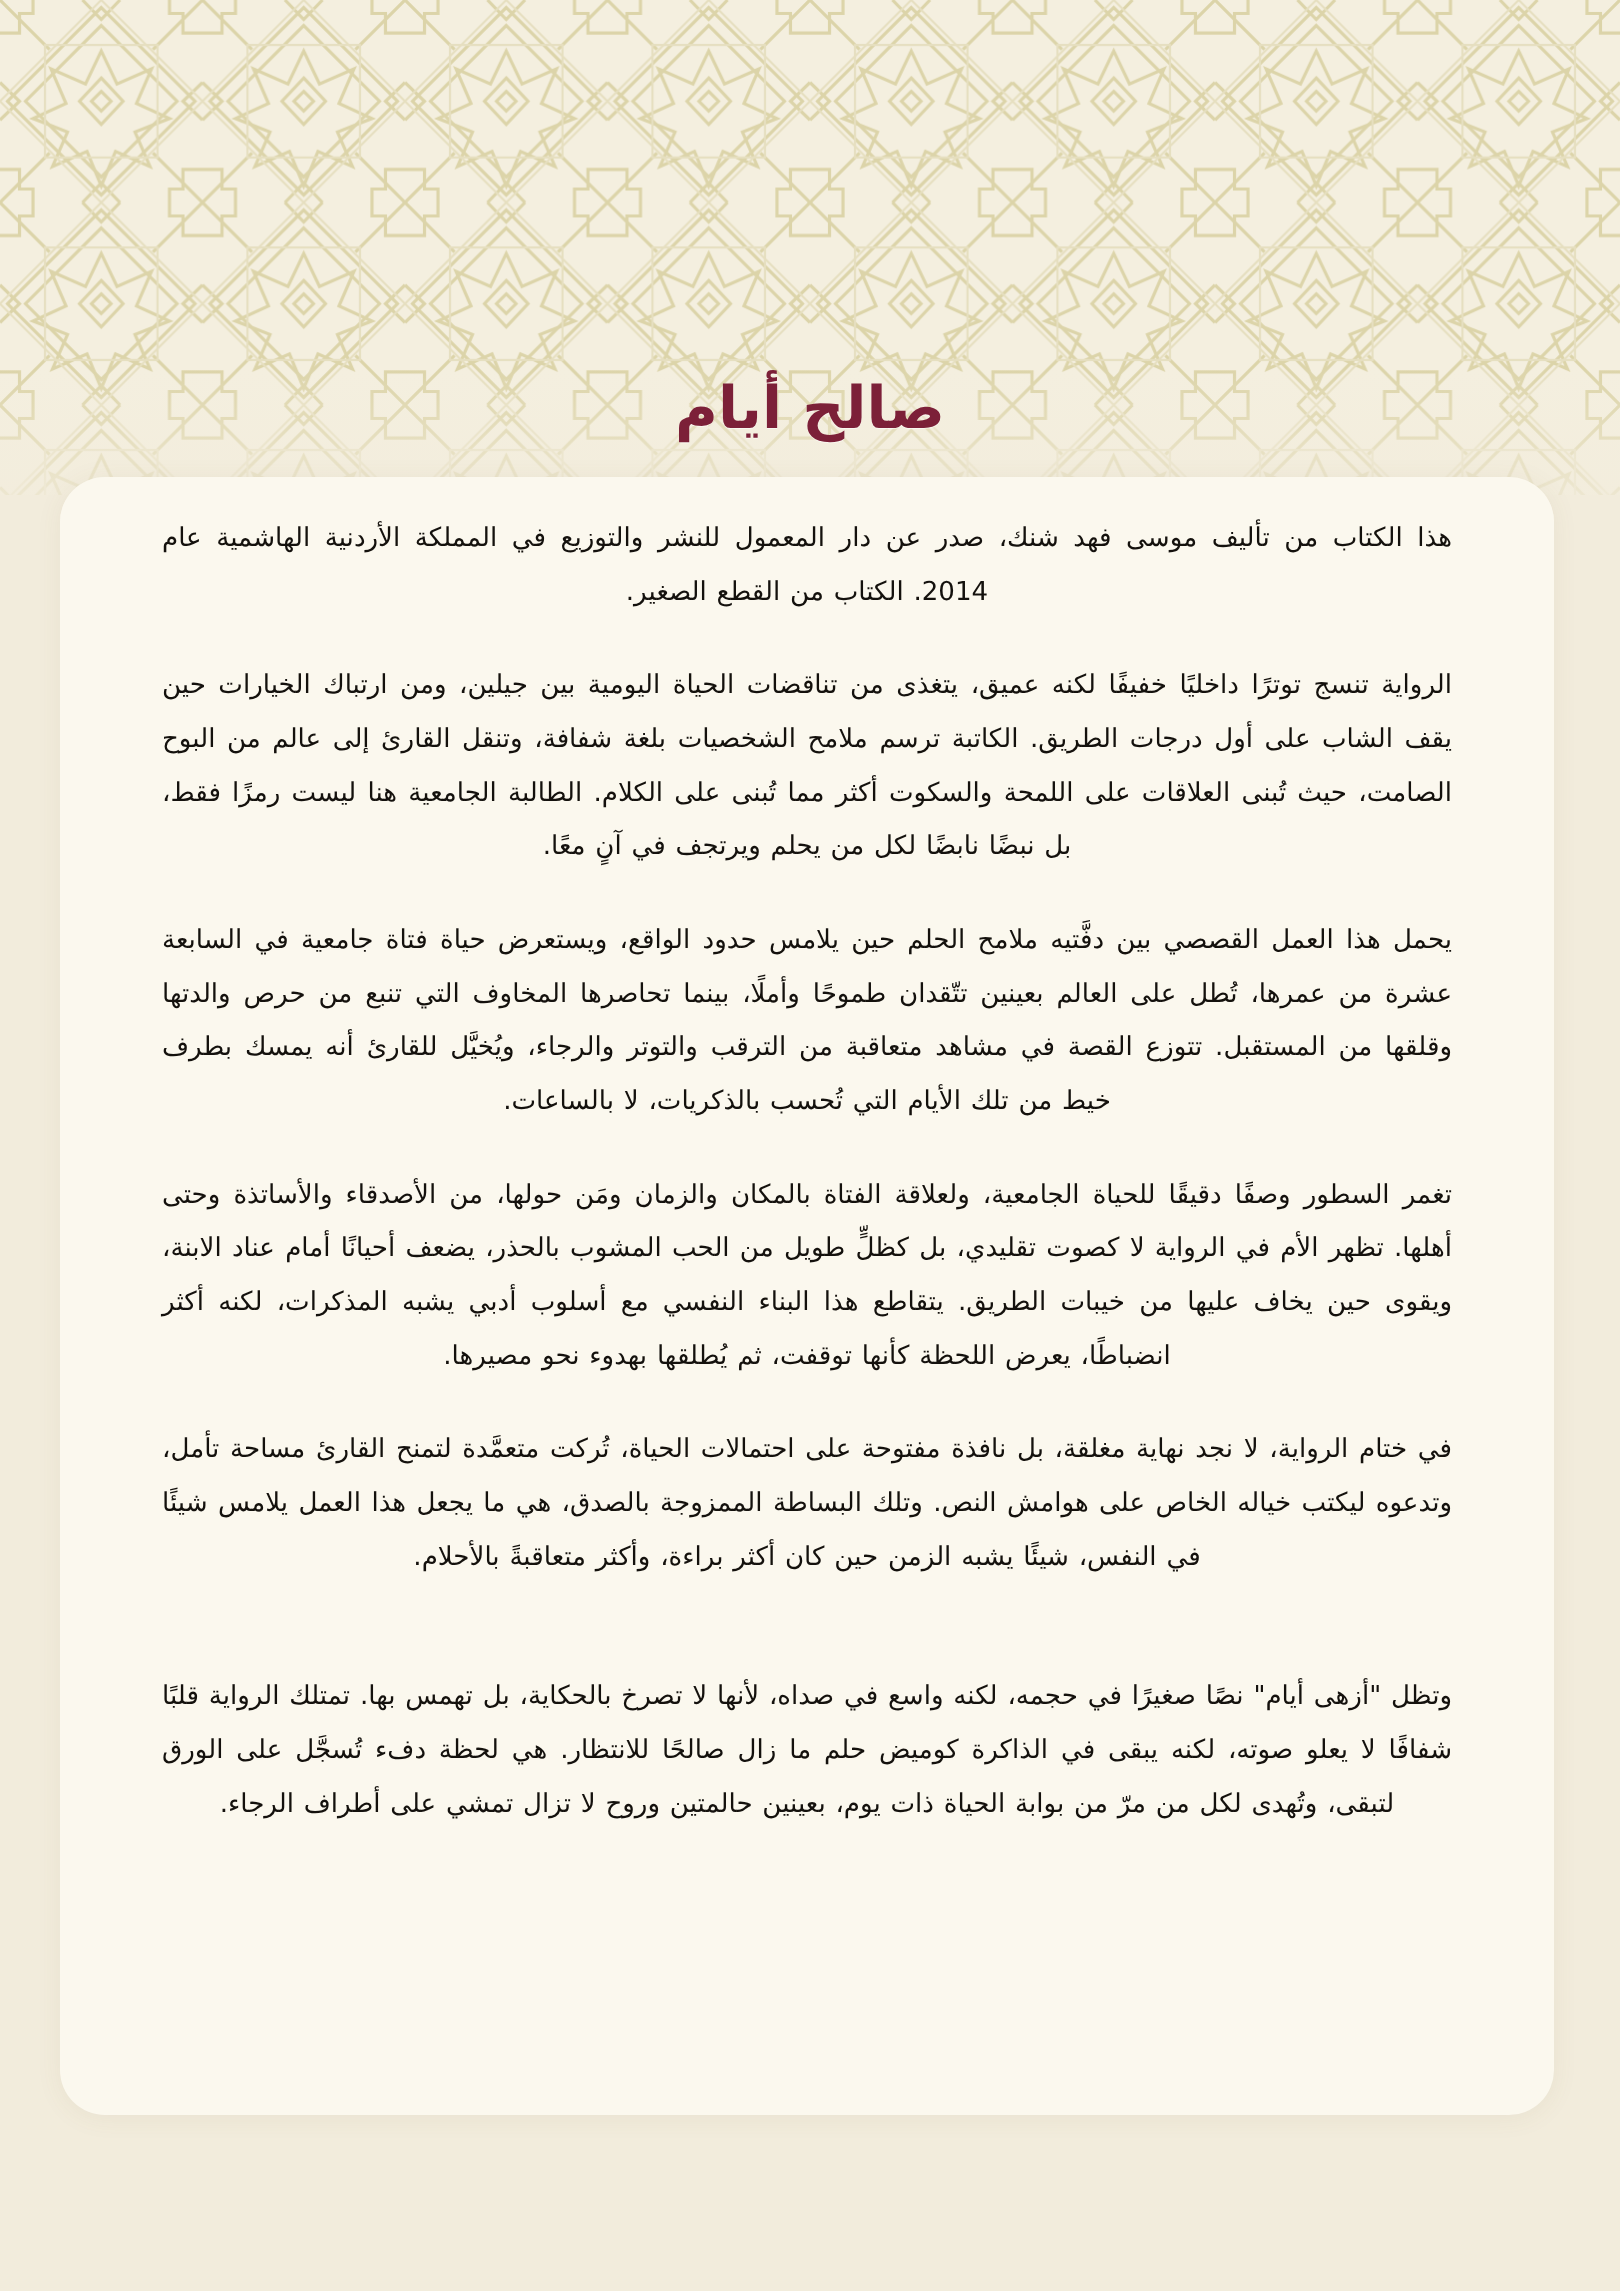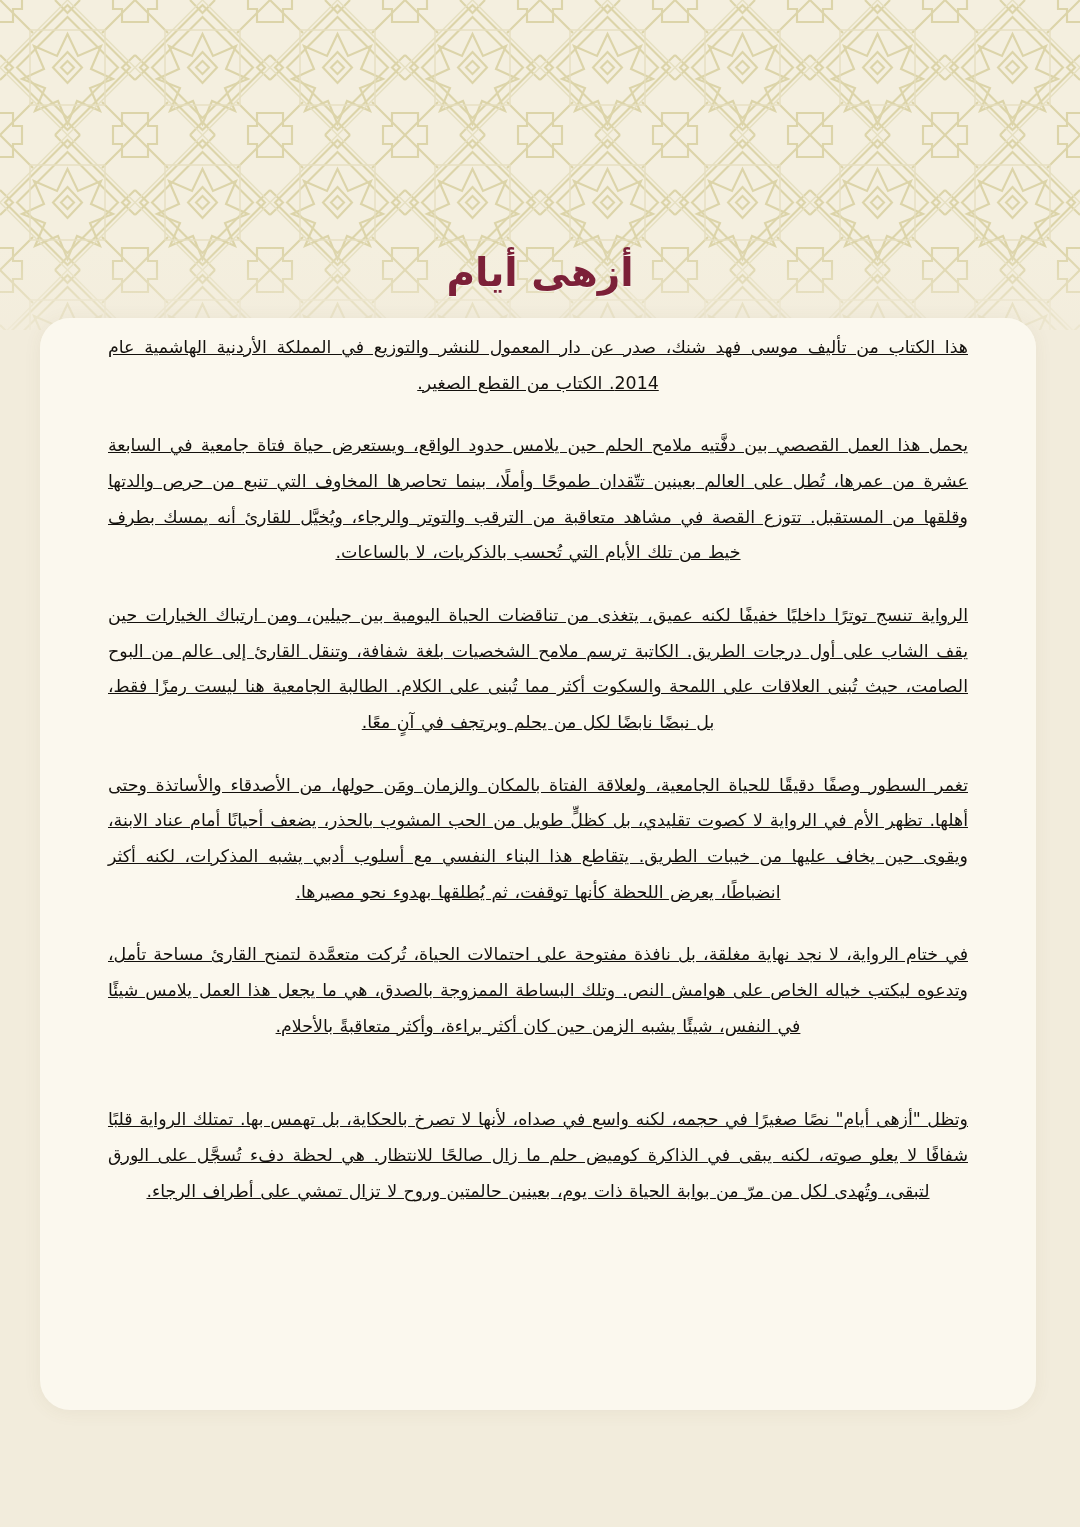--- a/index.html
+++ b/index.html
@@ -92,24 +92,23 @@
     box-sizing: border-box;
     z-index: 4;
   }
   .para {
     font-family: "DejaVu Sans", "Liberation Sans", sans-serif;
     font-size: 17.4px;
     line-height: 2.05;
     color: #14110d;
     text-align: justify;
     text-align-last: center;
-    margin: 0 0 27px 0;
+    margin: 12px 0 27px 0;
     direction: rtl;
     word-spacing: 1px;
-    text-decoration: underline;
   }
   .para.gap-before {
     margin-top: 58px;
   }
   .para:last-child {
     margin-bottom: 0;
   }
 </style>
 </head>
 <body>
@@ -158,22 +157,22 @@
     <rect x="0" y="0" width="1080" height="340" fill="url(#band-fade)"></rect>
   </svg>
 </div>
 
 <div id="page-field"></div>
 
 <div id="content-card">
   <div id="card-fade"></div>
 </div>
 
-<h1 id="doc-title">أزهى أيام</h1>
+<h1 id="doc-title">صالح أيام</h1>
 
 <div id="body-text">
   <p class="para">هذا الكتاب من تأليف موسى فهد شنك، صدر عن دار المعمول للنشر والتوزيع في المملكة الأردنية الهاشمية عام 2014. الكتاب من القطع الصغير.</p>
+  <p class="para">الرواية تنسج توترًا داخليًا خفيفًا لكنه عميق، يتغذى من تناقضات الحياة اليومية بين جيلين، ومن ارتباك الخيارات حين يقف الشاب على أول درجات الطريق. الكاتبة ترسم ملامح الشخصيات بلغة شفافة، وتنقل القارئ إلى عالم من البوح الصامت، حيث تُبنى العلاقات على اللمحة والسكوت أكثر مما تُبنى على الكلام. الطالبة الجامعية هنا ليست رمزًا فقط، بل نبضًا نابضًا لكل من يحلم ويرتجف في آنٍ معًا.</p>
   <p class="para">يحمل هذا العمل القصصي بين دفَّتيه ملامح الحلم حين يلامس حدود الواقع، ويستعرض حياة فتاة جامعية في السابعة عشرة من عمرها، تُطل على العالم بعينين تتّقدان طموحًا وأملًا، بينما تحاصرها المخاوف التي تنبع من حرص والدتها وقلقها من المستقبل. تتوزع القصة في مشاهد متعاقبة من الترقب والتوتر والرجاء، ويُخيَّل للقارئ أنه يمسك بطرف خيط من تلك الأيام التي تُحسب بالذكريات، لا بالساعات.</p>
-  <p class="para">الرواية تنسج توترًا داخليًا خفيفًا لكنه عميق، يتغذى من تناقضات الحياة اليومية بين جيلين، ومن ارتباك الخيارات حين يقف الشاب على أول درجات الطريق. الكاتبة ترسم ملامح الشخصيات بلغة شفافة، وتنقل القارئ إلى عالم من البوح الصامت، حيث تُبنى العلاقات على اللمحة والسكوت أكثر مما تُبنى على الكلام. الطالبة الجامعية هنا ليست رمزًا فقط، بل نبضًا نابضًا لكل من يحلم ويرتجف في آنٍ معًا.</p>
   <p class="para">تغمر السطور وصفًا دقيقًا للحياة الجامعية، ولعلاقة الفتاة بالمكان والزمان ومَن حولها، من الأصدقاء والأساتذة وحتى أهلها. تظهر الأم في الرواية لا كصوت تقليدي، بل كظلٍّ طويل من الحب المشوب بالحذر، يضعف أحيانًا أمام عناد الابنة، ويقوى حين يخاف عليها من خيبات الطريق. يتقاطع هذا البناء النفسي مع أسلوب أدبي يشبه المذكرات، لكنه أكثر انضباطًا، يعرض اللحظة كأنها توقفت، ثم يُطلقها بهدوء نحو مصيرها.</p>
   <p class="para">في ختام الرواية، لا نجد نهاية مغلقة، بل نافذة مفتوحة على احتمالات الحياة، تُركت متعمَّدة لتمنح القارئ مساحة تأمل، وتدعوه ليكتب خياله الخاص على هوامش النص. وتلك البساطة الممزوجة بالصدق، هي ما يجعل هذا العمل يلامس شيئًا في النفس، شيئًا يشبه الزمن حين كان أكثر براءة، وأكثر متعاقبةً بالأحلام.</p>
   <p class="para gap-before">وتظل "أزهى أيام" نصًا صغيرًا في حجمه، لكنه واسع في صداه، لأنها لا تصرخ بالحكاية، بل تهمس بها. تمتلك الرواية قلبًا شفافًا لا يعلو صوته، لكنه يبقى في الذاكرة كوميض حلم ما زال صالحًا للانتظار. هي لحظة دفء تُسجَّل على الورق لتبقى، وتُهدى لكل من مرّ من بوابة الحياة ذات يوم، بعينين حالمتين وروح لا تزال تمشي على أطراف الرجاء.</p>
 </div>
 
 </body></html>

